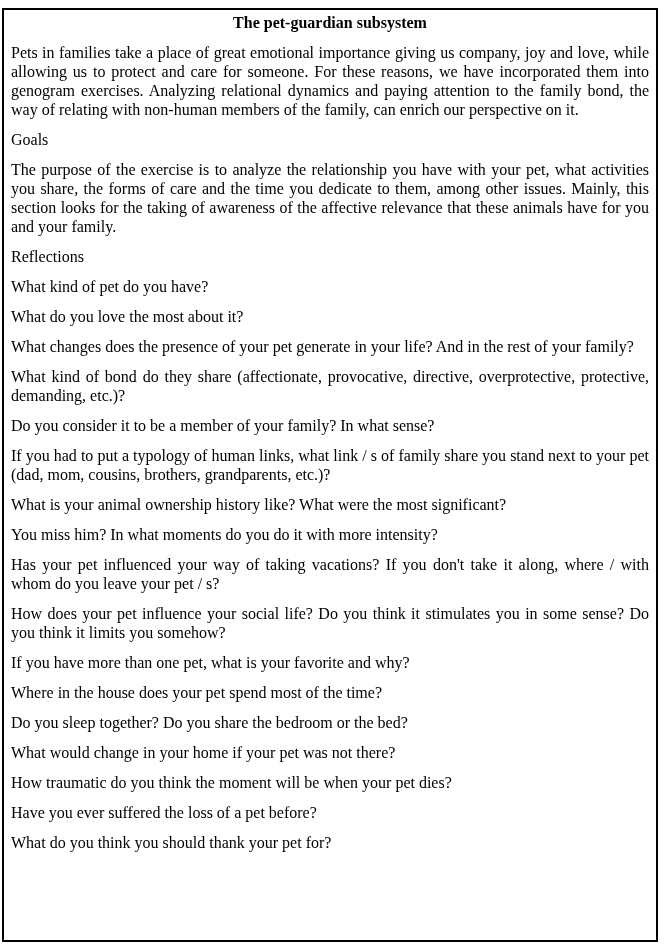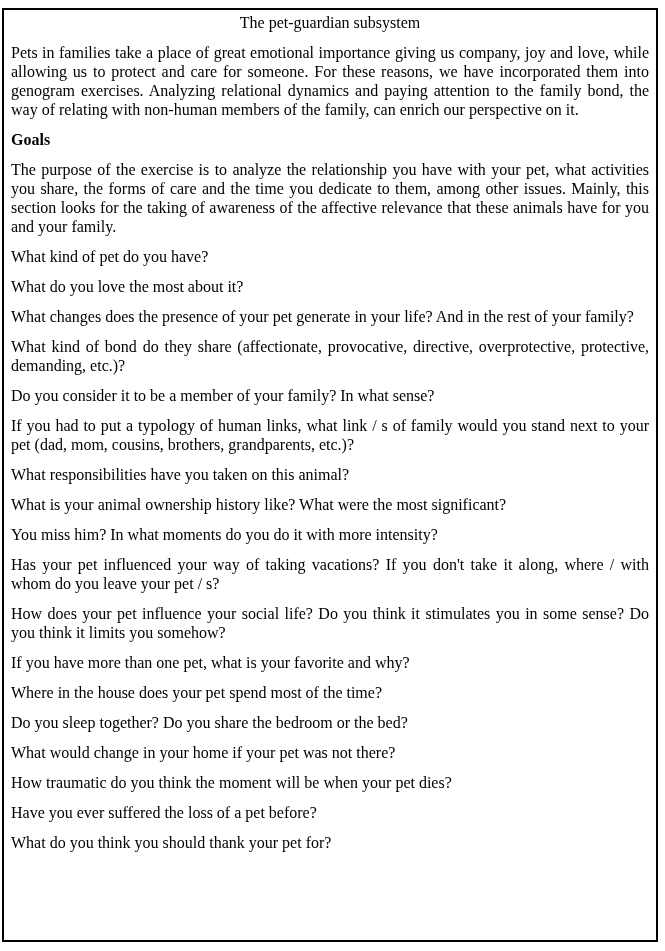--- a/index.html
+++ b/index.html
@@ -18,25 +18,25 @@
     min-height: 934px;
     margin: 8px 0 9px 2px;
     border: 2px solid #000000;
     padding: 3px 7px 5px 7px;
     background: #ffffff;
     font-size: 16px;
     line-height: 19px;
   }
   .doc-title {
     text-align: center;
-    font-weight: normal;
+    font-weight: bold;
     margin: 0 0 11px 0;
   }
   .heading {
-    font-weight: bold;
+    font-weight: normal;
     margin: 0 0 11px 0;
   }
   .para {
     margin: 0 0 11px 0;
     text-align: justify;
   }
   .para:last-child {
     margin-bottom: 0;
     margin-top: 6px;
   }
@@ -46,29 +46,29 @@
 
 <div class="doc-page">
   <div class="doc-title">The pet-guardian subsystem</div>
 
   <p class="para">Pets in families take a place of great emotional importance giving us company, joy and love, while allowing us to protect and care for someone. For these reasons, we have incorporated them into genogram exercises. Analyzing relational dynamics and paying attention to the family bond, the way of relating with non-human members of the family, can enrich our perspective on it.</p>
 
   <div class="heading">Goals</div>
 
   <p class="para">The purpose of the exercise is to analyze the relationship you have with your pet, what activities you share, the forms of care and the time you dedicate to them, among other issues. Mainly, this section looks for the taking of awareness of the affective relevance that these animals have for you and your family.</p>
 
+  <div class="heading">Reflections</div>
 
   <div id="questions-list">
       <p class="para">What kind of pet do you have?</p>
       <p class="para">What do you love the most about it?</p>
       <p class="para">What changes does the presence of your pet generate in your life? And in the rest of your family?</p>
       <p class="para">What kind of bond do they share (affectionate, provocative, directive, overprotective, protective, demanding, etc.)?</p>
       <p class="para">Do you consider it to be a member of your family? In what sense?</p>
-      <p class="para">If you had to put a typology of human links, what link / s of family would you stand next to your pet (dad, mom, cousins, brothers, grandparents, etc.)?</p>
-      <p class="para">What responsibilities have you taken on this animal?</p>
+      <p class="para">If you had to put a typology of human links, what link / s of family share you stand next to your pet (dad, mom, cousins, brothers, grandparents, etc.)?</p>
       <p class="para">What is your animal ownership history like? What were the most significant?</p>
       <p class="para">You miss him? In what moments do you do it with more intensity?</p>
       <p class="para">Has your pet influenced your way of taking vacations? If you don't take it along, where / with whom do you leave your pet / s?</p>
       <p class="para">How does your pet influence your social life? Do you think it stimulates you in some sense? Do you think it limits you somehow?</p>
       <p class="para">If you have more than one pet, what is your favorite and why?</p>
       <p class="para">Where in the house does your pet spend most of the time?</p>
       <p class="para">Do you sleep together? Do you share the bedroom or the bed?</p>
       <p class="para">What would change in your home if your pet was not there?</p>
       <p class="para">How traumatic do you think the moment will be when your pet dies?</p>
       <p class="para">Have you ever suffered the loss of a pet before?</p>

